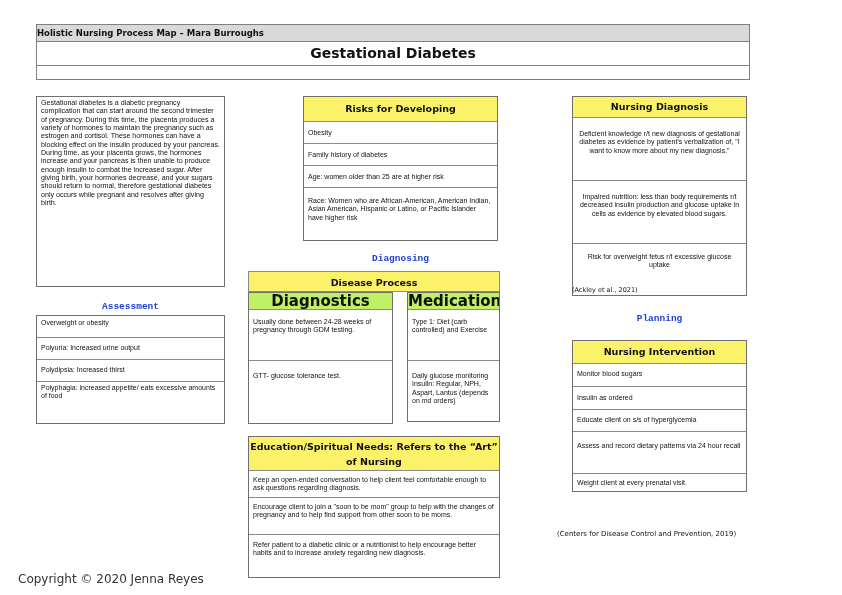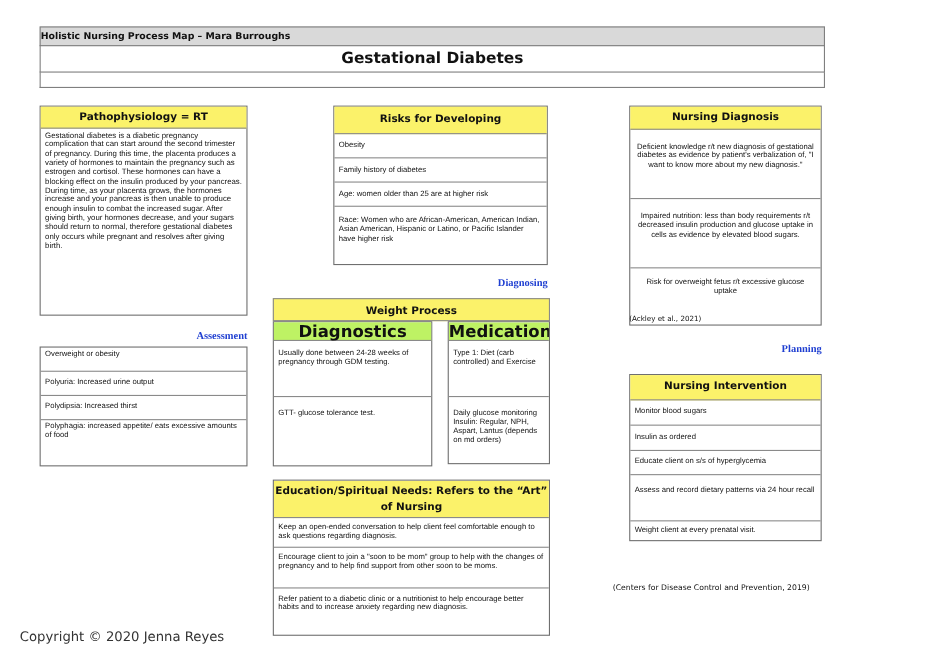--- a/index.html
+++ b/index.html
@@ -7,55 +7,54 @@
   .abs { position:absolute; box-sizing:border-box; }
   .hdr-title { left:36px; top:24px; width:714px; height:18px; background:#d9d9d9; border:1px solid #7f7f7f; font-size:8.5px; font-weight:bold; line-height:16px; font-family:"DejaVu Sans", sans-serif; }
   .hdr-sub { left:36px; top:41px; width:714px; height:25px; border:1px solid #7f7f7f; border-top:none; font-size:14px; font-weight:bold; text-align:center; line-height:24px; font-family:"DejaVu Sans", sans-serif; }
   .hdr-blank { left:36px; top:66px; width:714px; height:14px; border:1px solid #7f7f7f; border-top:none; }
 
   .box { border:1px solid #6f6f6f; background:#fff; }
   .ybar { background:#fbf26a; border-bottom:1px solid #8a8a8a; font-weight:bold; text-align:center; font-family:"DejaVu Sans", sans-serif; font-size:9.5px; }
   .gbar { background:#bef264; border-bottom:1px solid #8a8a8a; font-weight:bold; text-align:center; font-family:"DejaVu Sans", sans-serif; font-size:15px; }
   .row { border-bottom:1px solid #8a8a8a; font-size:7px; line-height:8.4px; padding:3px 4px; box-sizing:border-box; }
   .row:last-child { border-bottom:none; }
-  .blue { color:#1f3fd1; font-weight:bold; font-size:9.5px; text-align:right; font-family:Liberation Serif, serif; }
+  .blue { color:#1f3fd1; font-weight:bold; font-size:9.5px; text-align:center; font-family:Liberation Mono, monospace; }
   .center { text-align:center; }
   .para { font-size:7.1px; line-height:8.35px; padding:2px 4px; }
   .small { font-size:7px; font-family:"DejaVu Sans", sans-serif; }
 </style>
 </head>
 <body>
 
 <div class="abs hdr-title">Holistic Nursing Process Map – Mara Burroughs</div>
 <div class="abs hdr-sub">Gestational Diabetes</div>
 <div class="abs hdr-blank"></div>
 
 <div class="abs box" style="left:36px; top:96px; width:189px; height:191px;">
-  <div class="ybar" style="height:19px; line-height:19px;">Pathophysiology = RT</div>
   <div class="para">Gestational diabetes is a diabetic pregnancy complication that can start around the second trimester of pregnancy. During this time, the placenta produces a variety of hormones to maintain the pregnancy such as estrogen and cortisol. These hormones can have a blocking effect on the insulin produced by your pancreas. During time, as your placenta grows, the hormones increase and your pancreas is then unable to produce enough insulin to combat the increased sugar. After giving birth, your hormones decrease, and your sugars should return to normal, therefore gestational diabetes only occurs while pregnant and resolves after giving birth.</div>
 </div>
 
 <div class="abs blue" style="left:36px; top:301px; width:189px;">Assessment</div>
 <div class="abs box" style="left:36px; top:315px; width:189px; height:109px;">
   <div class="row" style="height:22px;">Overweight or obesity</div>
   <div class="row" style="height:22px; padding-top:6px;">Polyuria: Increased urine output</div>
   <div class="row" style="height:22px; padding-top:6px;">Polydipsia: Increased thirst</div>
   <div class="row" style="height:22px; padding-top:2px;">Polyphagia: increased appetite/ eats excessive amounts of food</div>
 </div>
 
 <div class="abs box" style="left:303px; top:96px; width:195px; height:145px;">
   <div class="ybar" style="height:24px; line-height:24px;">Risks for Developing</div>
   <div class="row" style="height:22px; padding-top:7px;">Obesity</div>
   <div class="row" style="height:22px; padding-top:7px;">Family history of diabetes</div>
   <div class="row" style="height:22px; padding-top:7px;">Age: women older than 25 are at higher risk</div>
   <div class="row" style="height:53px; padding-top:9px;">Race: Women who are African-American, American Indian, Asian American, Hispanic or Latino, or Pacific Islander have higher risk</div>
 </div>
 
 <div class="abs blue" style="left:303px; top:253px; width:195px;">Diagnosing</div>
-<div class="abs" style="left:248px; top:271px; width:252px; height:21px; line-height:21px; background:#fbf26a; border:1px solid #8a8a8a; font-weight:bold; text-align:center; font-size:9.5px; font-family:'DejaVu Sans', sans-serif;">Weight Process</div>
+<div class="abs" style="left:248px; top:271px; width:252px; height:21px; line-height:21px; background:#fbf26a; border:1px solid #8a8a8a; font-weight:bold; text-align:center; font-size:9.5px; font-family:'DejaVu Sans', sans-serif;">Disease Process</div>
 
 <div class="abs box" style="left:248px; top:292px; width:145px; height:132px;">
   <div class="gbar" style="height:16px; line-height:16px;">Diagnostics</div>
   <div class="row" style="height:51px; padding-top:8px;">Usually done between 24-28 weeks of pregnancy through GDM testing.</div>
   <div class="row" style="height:63px; padding-top:11px;">GTT- glucose tolerance test.</div>
 </div>
 
 <div class="abs box" style="left:407px; top:292px; width:93px; height:130px; overflow:hidden;">
   <div class="gbar" style="height:16px; line-height:16px;">Medications</div>
   <div class="row" style="height:51px; padding-top:8px;">Type 1: Diet (carb controlled) and Exercise</div>

